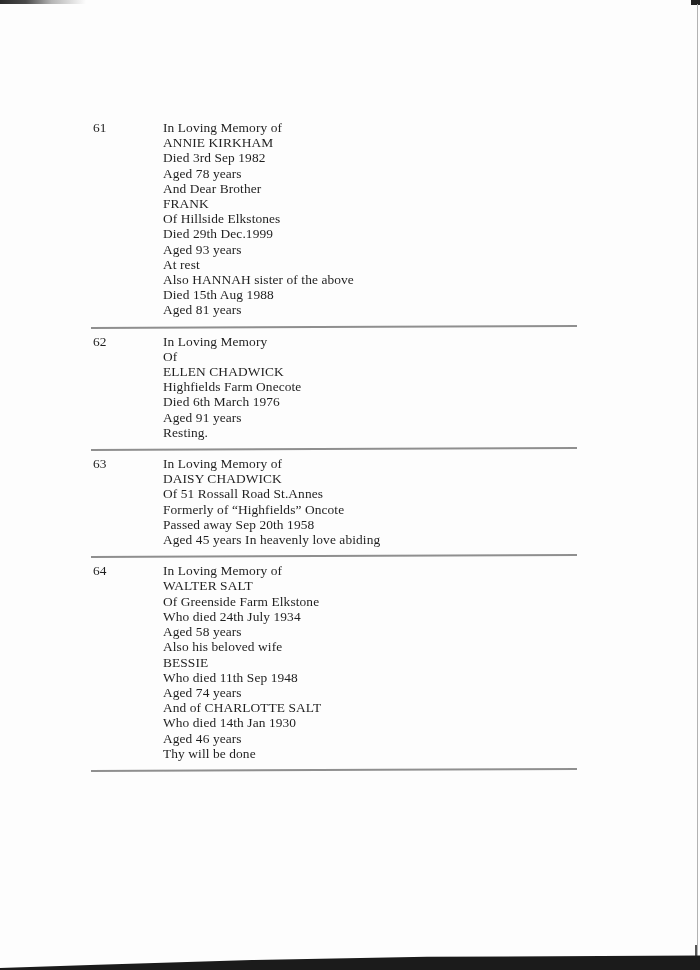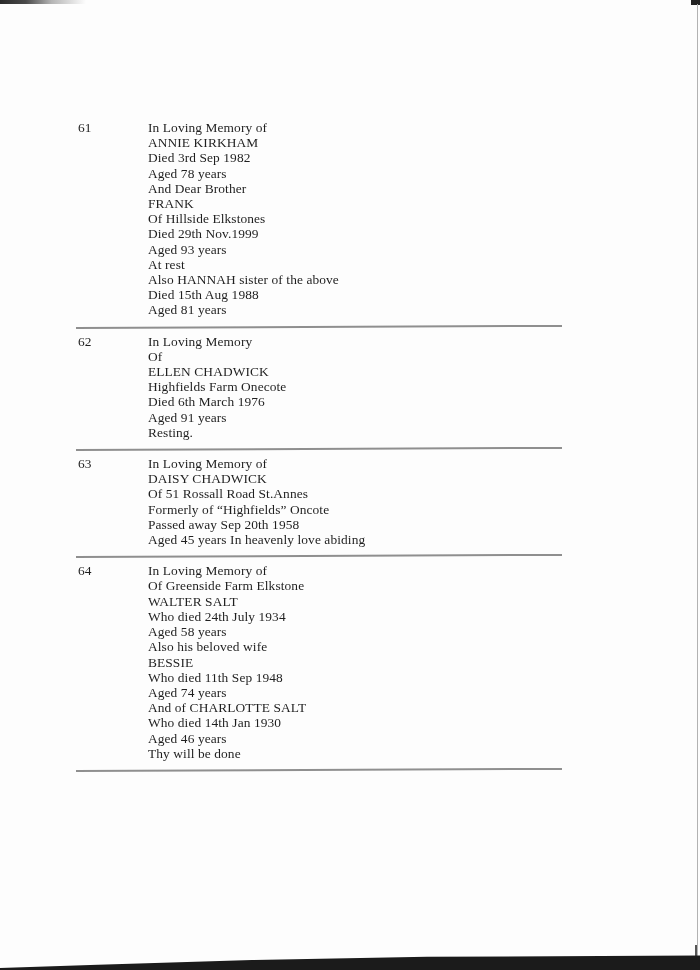--- a/index.html
+++ b/index.html
@@ -13,21 +13,21 @@
     width:700px;height:970px;
     background:var(--paper);
     position:relative;
     overflow:hidden;
     font-family:"Liberation Serif", serif;
     color:var(--ink);
   }
   .content{
     position:absolute;
     top:120px;
-    left:78px;
+    left:93px;
     width:486px;
     font-size:13.4px;
     line-height:15.2px;
     letter-spacing:0.1px;
   }
   .entry .row{display:flex;}
   .num{width:34px;flex:0 0 34px;}
   .lines{flex:1;margin-left:36px;}
   .divider{
     border:none;
@@ -78,21 +78,21 @@
     <div class="row">
       <div class="num">61</div>
       <div class="lines">
             <div class="line">In Loving Memory of</div>
             <div class="line">ANNIE KIRKHAM</div>
             <div class="line">Died 3rd Sep 1982</div>
             <div class="line">Aged 78 years</div>
             <div class="line">And Dear Brother</div>
             <div class="line">FRANK</div>
             <div class="line">Of Hillside Elkstones</div>
-            <div class="line">Died 29th Nov.1999</div>
+            <div class="line">Died 29th Dec.1999</div>
             <div class="line">Aged 93 years</div>
             <div class="line">At rest</div>
             <div class="line">Also HANNAH sister of the above</div>
             <div class="line">Died 15th Aug 1988</div>
             <div class="line">Aged 81 years</div>
           </div>
     </div>
     <hr class="divider">
   </section>
 
@@ -125,22 +125,22 @@
           </div>
     </div>
     <hr class="divider">
   </section>
 
   <section class="entry">
     <div class="row">
       <div class="num">64</div>
       <div class="lines">
             <div class="line">In Loving Memory of</div>
+            <div class="line">WALTER SALT</div>
             <div class="line">Of Greenside Farm Elkstone</div>
-            <div class="line">WALTER SALT</div>
             <div class="line">Who died 24th July 1934</div>
             <div class="line">Aged 58 years</div>
             <div class="line">Also his beloved wife</div>
             <div class="line">BESSIE</div>
             <div class="line">Who died 11th Sep 1948</div>
             <div class="line">Aged 74 years</div>
             <div class="line">And of CHARLOTTE SALT</div>
             <div class="line">Who died 14th Jan 1930</div>
             <div class="line">Aged 46 years</div>
             <div class="line">Thy will be done</div>

